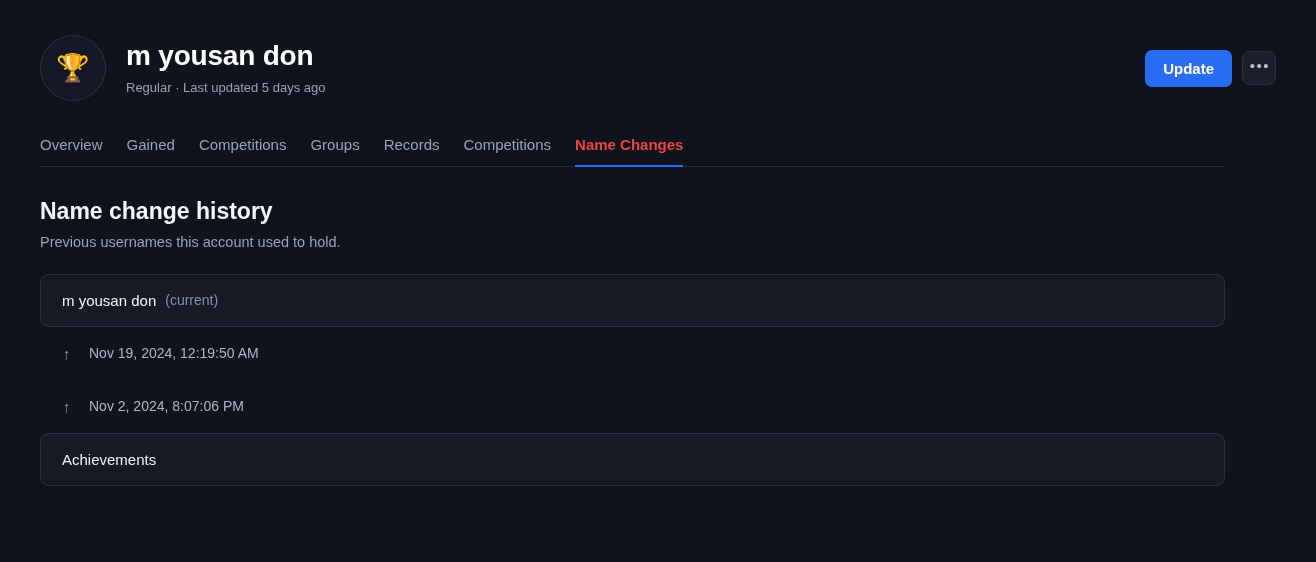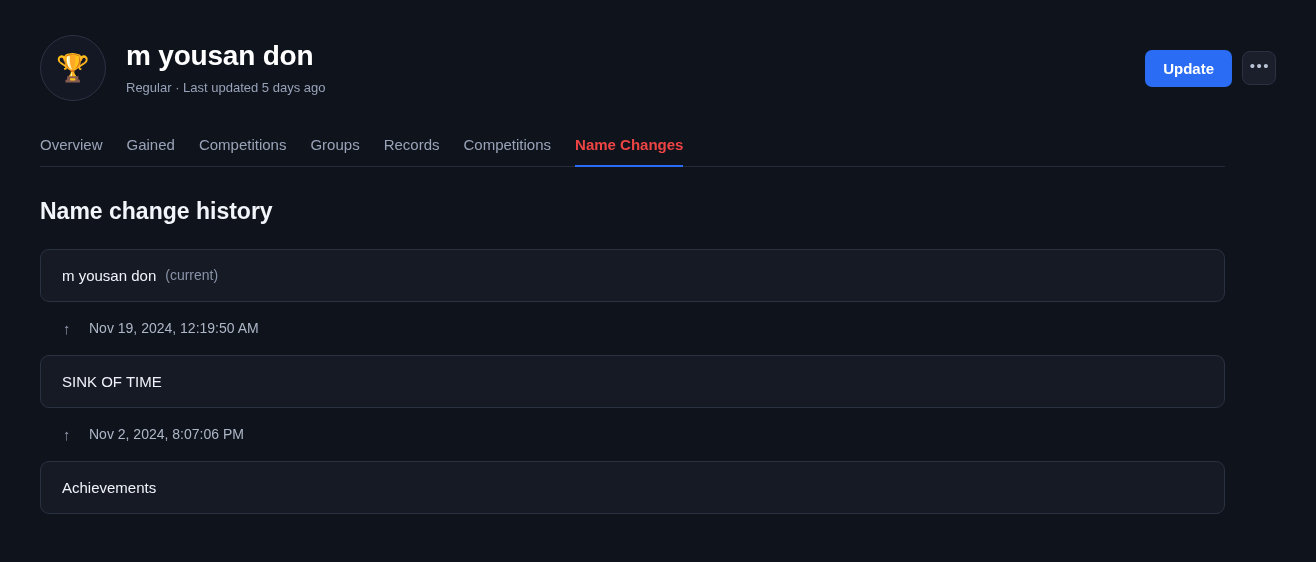--- a/index.html
+++ b/index.html
@@ -219,38 +219,35 @@
     <div class="tab">Gained</div>
     <div class="tab">Competitions</div>
     <div class="tab">Groups</div>
     <div class="tab">Records</div>
     <div class="tab">Competitions</div>
     <div class="tab active">Name Changes</div>
   </div>
 
   <div class="section-head">
     <h2 class="section-title">Name change history</h2>
+    <div class="section-sub">Previous usernames this account used to hold.</div>
   </div>
 
   <div class="namechange-list">
 
     <div class="name-card">
       <span class="name-text">m yousan don</span>
       <span class="name-current">(current)</span>
     </div>
 
     <div class="transition-row">
       <span class="arrow-icon">↑</span>
       <span class="transition-date">Nov 19, 2024, 12:19:50 AM</span>
     </div>
 
-    <div class="name-card">
-      <span class="name-text">SINK OF TIME</span>
-      <span class="name-current"></span>
-    </div>
 
     <div class="transition-row">
       <span class="arrow-icon">↑</span>
       <span class="transition-date">Nov 2, 2024, 8:07:06 PM</span>
     </div>
 
     <div class="name-card">
       <span class="name-text">Achievements</span>
       <span class="name-current"></span>
     </div>

